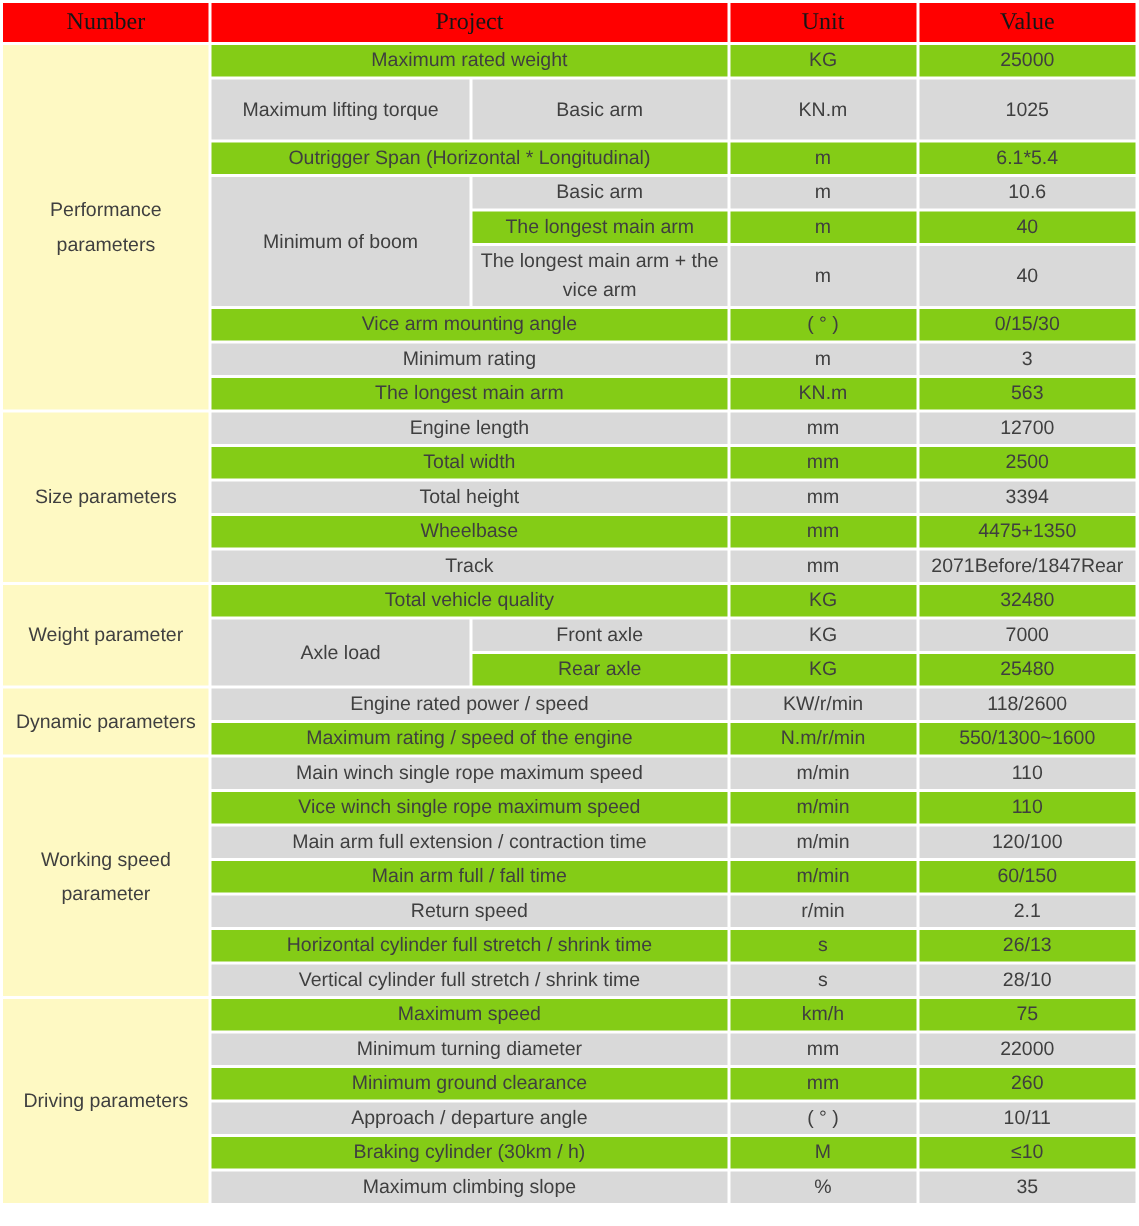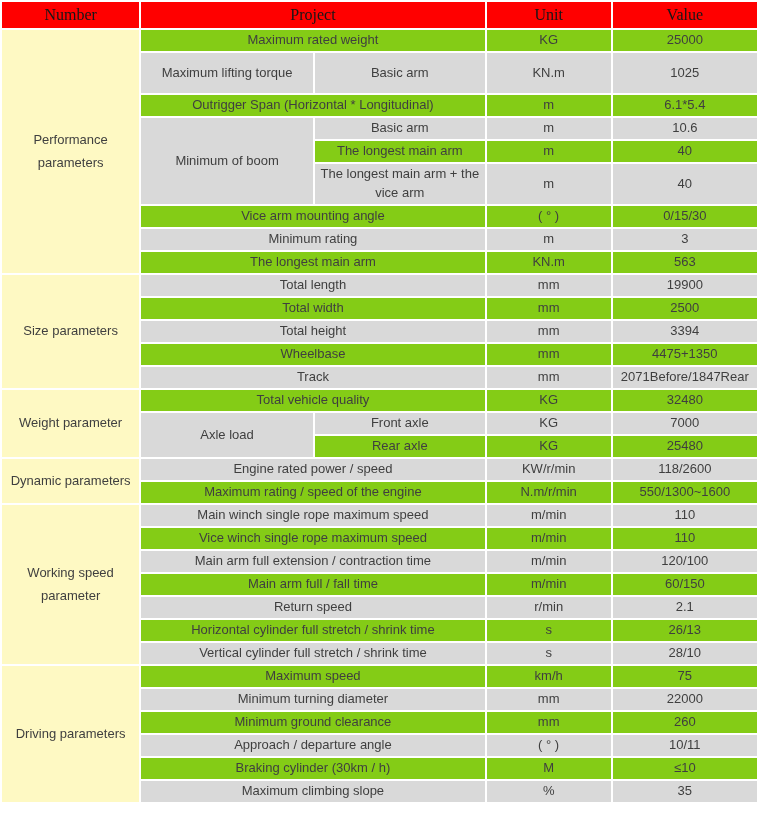--- a/index.html
+++ b/index.html
@@ -105,23 +105,23 @@
     <td class="dark">3</td>
   </tr>
   <tr>
     <td class="light" colspan="2">The longest main arm</td>
     <td class="light">KN.m</td>
     <td class="light">563</td>
   </tr>
 
   <tr>
     <td class="sec" rowspan="5">Size parameters</td>
-    <td class="dark" colspan="2">Total length</td>
-    <td class="dark">mm</td>
-    <td class="dark">19900</td>
+    <td class="dark" colspan="2">Engine length</td>
+    <td class="dark">mm</td>
+    <td class="dark">12700</td>
   </tr>
   <tr>
     <td class="light" colspan="2">Total width</td>
     <td class="light">mm</td>
     <td class="light">2500</td>
   </tr>
   <tr>
     <td class="dark" colspan="2">Total height</td>
     <td class="dark">mm</td>
     <td class="dark">3394</td>

